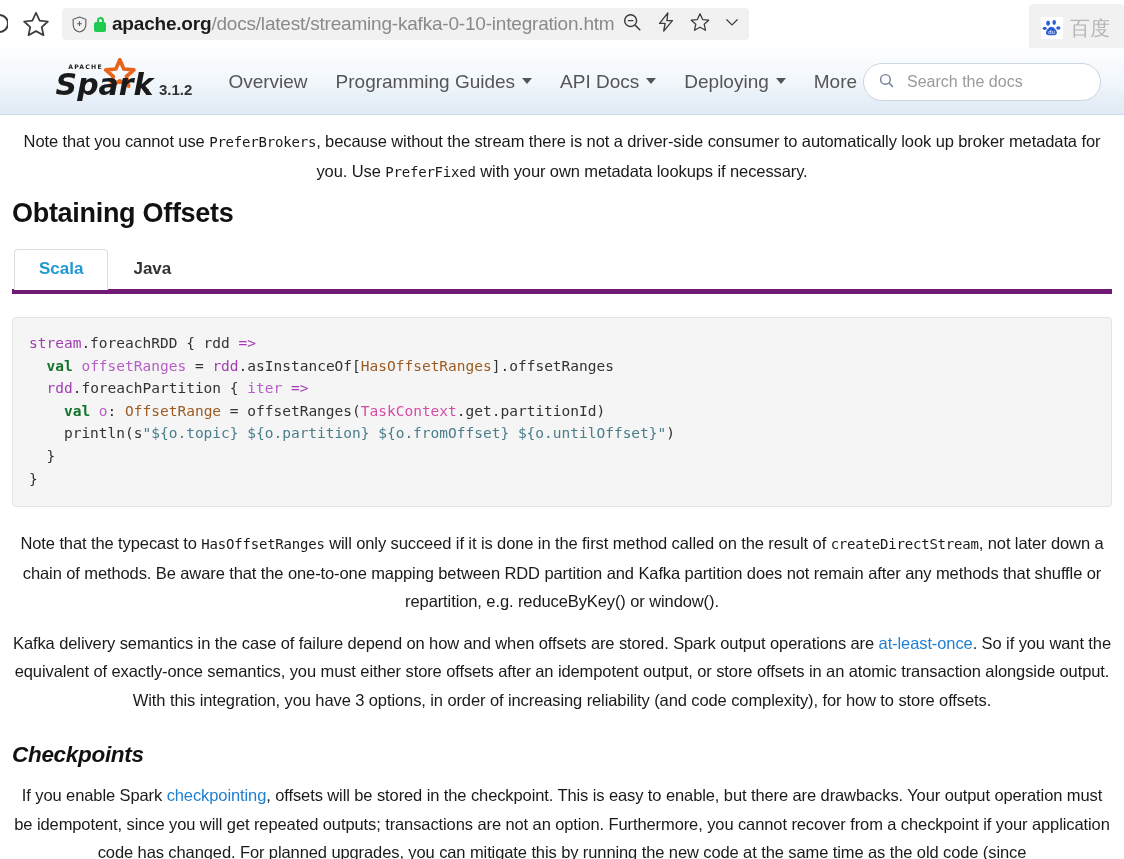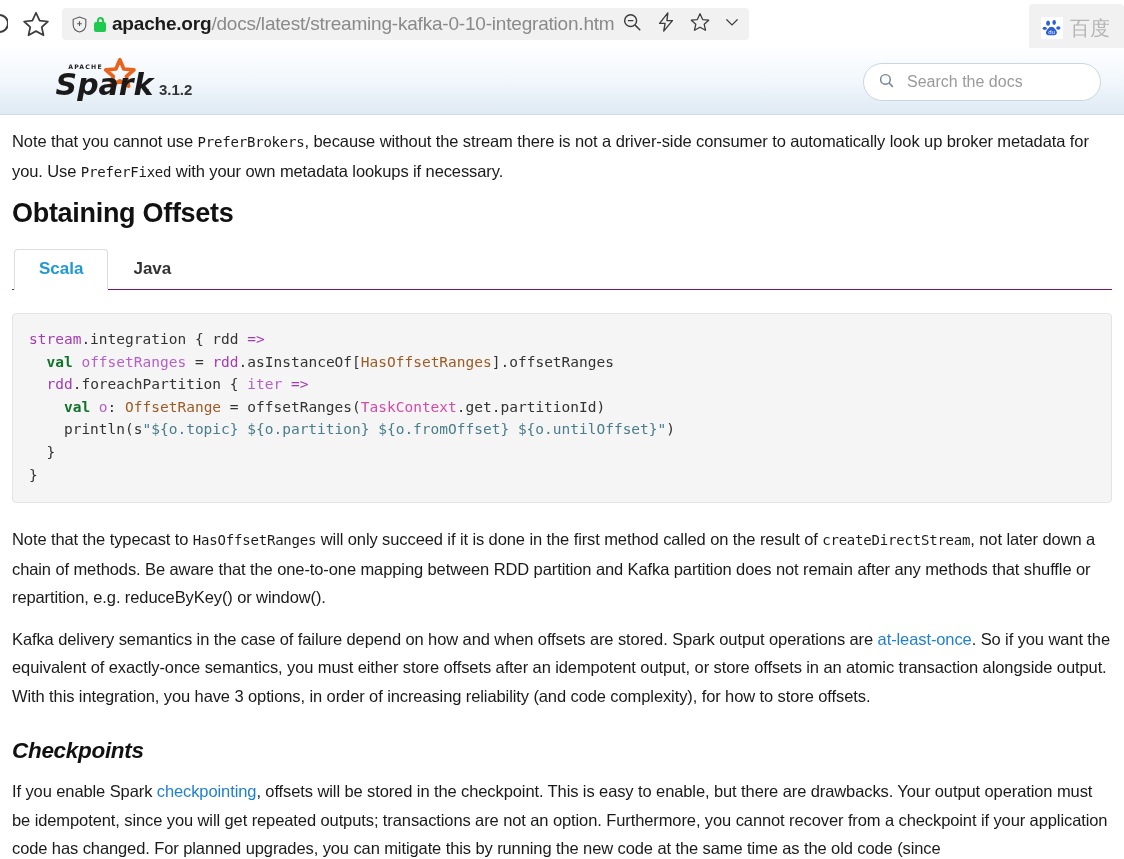--- a/index.html
+++ b/index.html
@@ -210,20 +210,21 @@
     box-sizing: border-box;
     position: relative;
   }
   .para {
     font-size: 16.5px;
     line-height: 28.5px;
     color: #1a1a1a;
     margin: 0;
     font-family: "Liberation Sans", sans-serif;
     letter-spacing: -0.1px;
+    text-align: center;
   }
   .para code, code.inline {
     font-family: "DejaVu Sans Mono", monospace;
     font-size: 14px;
     color: #1a1a1a;
     letter-spacing: -0.2px;
   }
   a.doclink { color: #1f7fd1; text-decoration: none; }
 
   h2.section {
@@ -241,21 +242,21 @@
     margin: 0;
     font-family: "Liberation Sans", sans-serif;
     letter-spacing: -0.3px;
   }
 
   .p-top { margin-top: 12px; }
 
   .tabs {
     display: flex;
     align-items: flex-end;
-    border-bottom: 1px solid #701a75;
+    border-bottom: 5px solid #701a75;
     margin-top: 18px;
     height: 42px;
     padding-left: 2px;
   }
   .tab {
     font-size: 17px;
     font-weight: bold;
     padding: 9px 24px 10px 24px;
     cursor: pointer;
     color: #333333;
@@ -367,20 +368,41 @@
       <svg class="spark-logo" viewBox="0 0 118 50">
         <path d="M77 2 L81.5 12.5 L93 13.5 L84.5 21 L87 32 L77 26 L67 32 L69.5 21 L61 13.5 L72.5 12.5 Z" fill="none" stroke="#e8641c" stroke-width="4.2" stroke-linejoin="round"></path>
         <text x="38" y="13" font-family="DejaVu Sans, sans-serif" font-size="7" font-weight="bold" letter-spacing="1.4" fill="#1a1a1a" text-anchor="middle">APACHE</text>
         <text x="4" y="42" font-family="DejaVu Sans, sans-serif" font-size="34" font-weight="bold" font-style="italic" fill="#1a1a1a">Spark</text>
         <text x="103" y="42" font-family="DejaVu Sans, sans-serif" font-size="9" fill="#1a1a1a">™</text>
       </svg>
     </span>
     <span class="brand-version">3.1.2</span>
   </a>
 
+  <nav class="nav-links">
+    <div class="nav-item">
+      <span>Overview</span>
+    </div>
+    <div class="nav-item">
+      <span>Programming Guides</span>
+      <span class="caret"></span>
+    </div>
+    <div class="nav-item">
+      <span>API Docs</span>
+      <span class="caret"></span>
+    </div>
+    <div class="nav-item">
+      <span>Deploying</span>
+      <span class="caret"></span>
+    </div>
+    <div class="nav-item">
+      <span>More</span>
+      <span class="caret"></span>
+    </div>
+  </nav>
 
   <div class="search-pill">
     <span>
       <svg width="17" height="17" viewBox="0 0 24 24" fill="none" stroke="#6e7f96" stroke-width="2">
         <circle cx="10.5" cy="10.5" r="6.8"></circle>
           <line x1="15.6" y1="15.6" x2="21" y2="21"></line>
       </svg>
     </span>
     <input class="search-input" type="text" placeholder="Search the docs" style="">
   </div>
@@ -394,21 +416,21 @@
 
   <div class="tabs">
     <div class="tab active">
       <span>Scala</span>
     </div>
     <div class="tab">
       <span>Java</span>
     </div>
   </div>
 
-  <div class="codeblock" id="code-block"><span class="tok-obj">stream</span><span class="tok-plain">.integration { rdd </span><span class="tok-obj">=&gt;</span>
+  <div class="codeblock" id="code-block"><span class="tok-obj">stream</span><span class="tok-plain">.foreachRDD { rdd </span><span class="tok-obj">=&gt;</span>
 <span class="tok-plain">  </span><span class="tok-kw">val</span><span class="tok-plain"> </span><span class="tok-var">offsetRanges</span><span class="tok-plain"> = </span><span class="tok-obj">rdd</span><span class="tok-plain">.asInstanceOf[</span><span class="tok-type">HasOffsetRanges</span><span class="tok-plain">].offsetRanges</span>
 <span class="tok-plain">  </span><span class="tok-obj">rdd</span><span class="tok-plain">.foreachPartition { </span><span class="tok-var">iter</span><span class="tok-plain"> </span><span class="tok-obj">=&gt;</span>
 <span class="tok-plain">    </span><span class="tok-kw">val</span><span class="tok-plain"> </span><span class="tok-var">o</span><span class="tok-plain">: </span><span class="tok-type">OffsetRange</span><span class="tok-plain"> = offsetRanges(</span><span class="tok-cls">TaskContext</span><span class="tok-plain">.get.partitionId)</span>
 <span class="tok-plain">    println(s</span><span class="tok-str">"${o.topic} ${o.partition} ${o.fromOffset} ${o.untilOffset}"</span><span class="tok-plain">)</span>
 <span class="tok-plain">  }</span>
 <span class="tok-plain">}</span></div>
 
   <p class="para" style="margin-top:22px;"><span>Note that the typecast to </span><code class="inline">HasOffsetRanges</code><span> will only succeed if it is done in the first method called on the result of </span><code class="inline">createDirectStream</code><span>, not later down a chain of methods. Be aware that the one-to-one mapping between RDD partition and Kafka partition does not remain after any methods that shuffle or repartition, e.g. reduceByKey() or window().</span></p>
 
 

